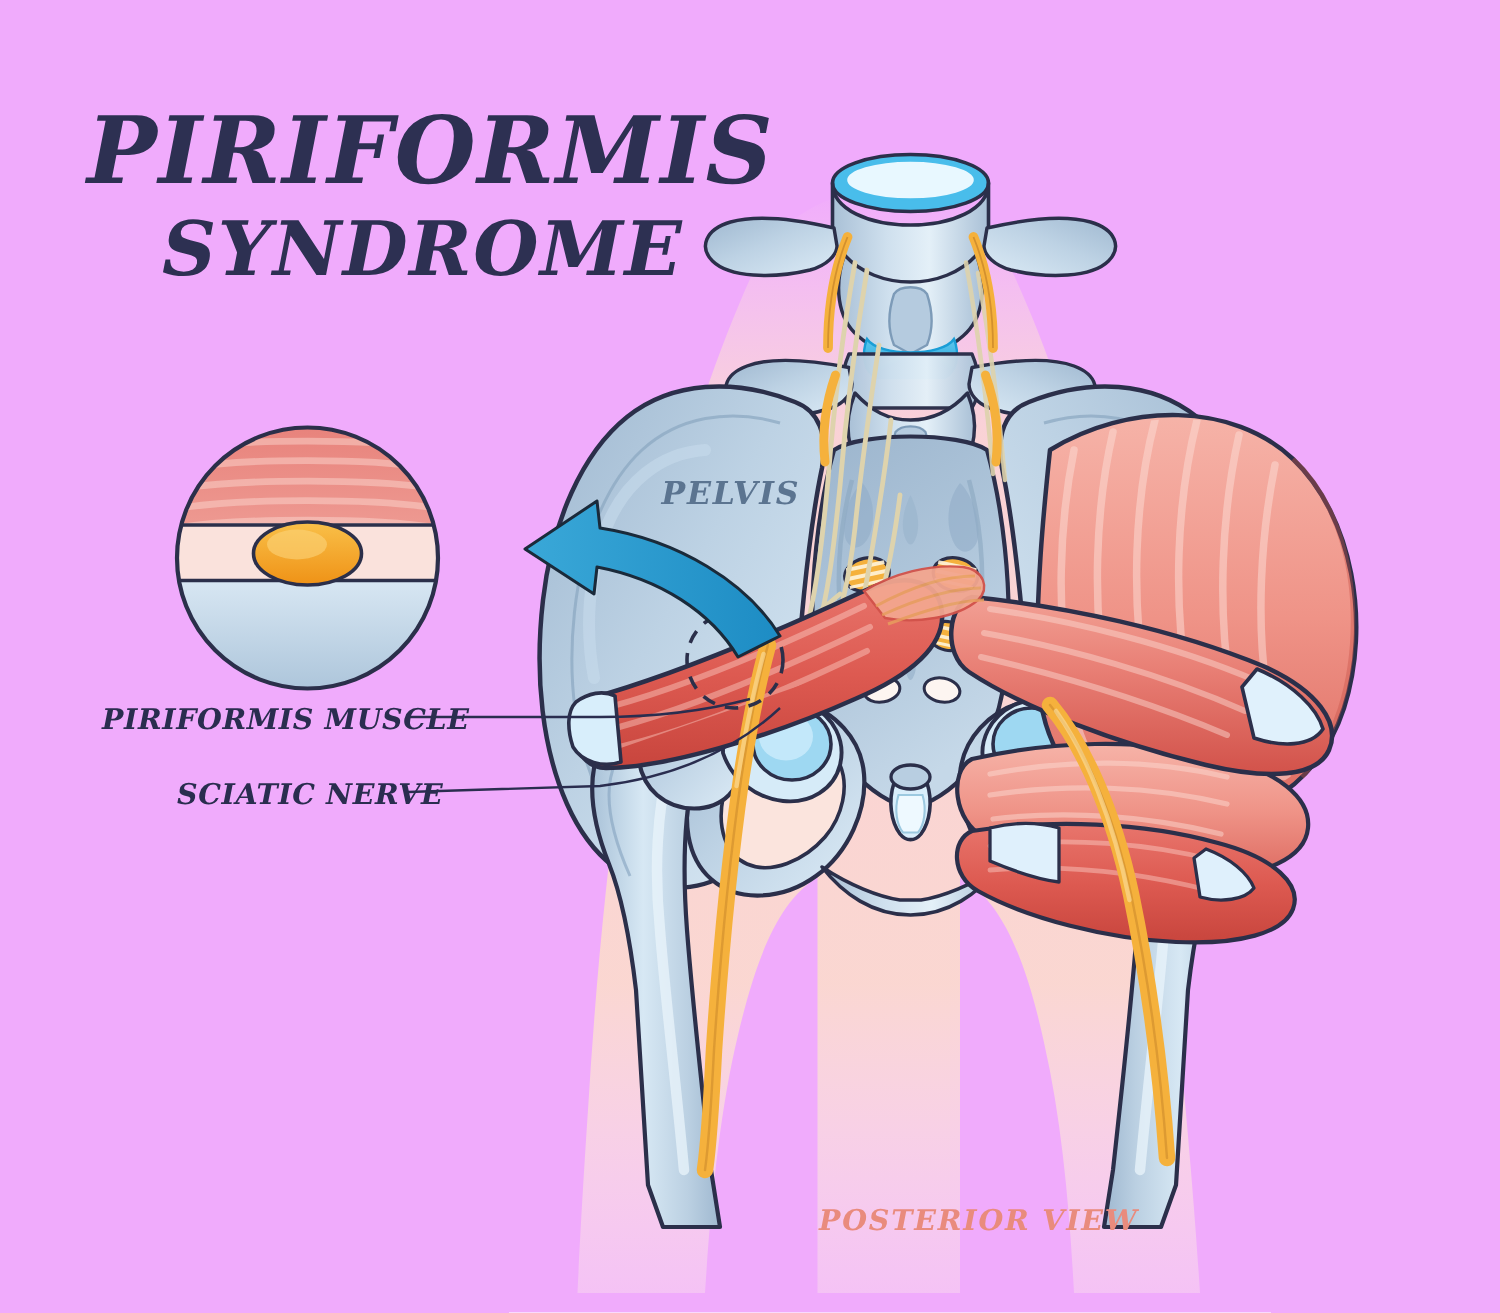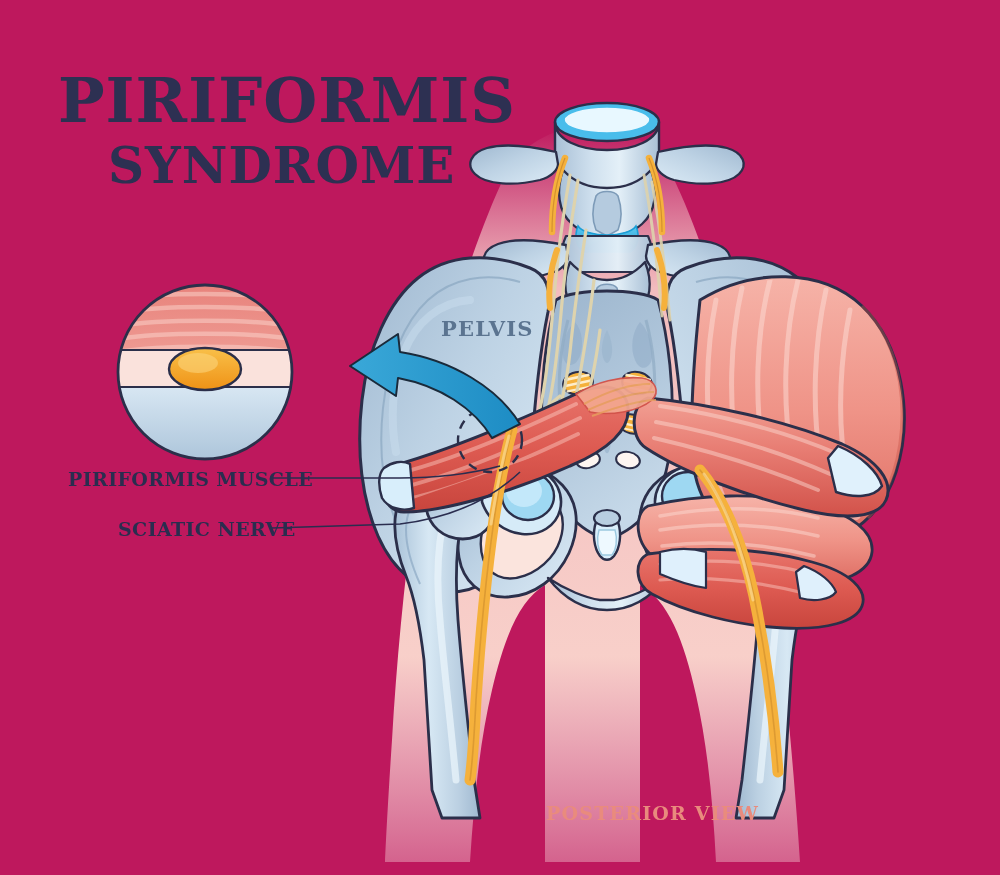--- a/index.html
+++ b/index.html
@@ -34,21 +34,21 @@
     font-weight:700;
     fill:#e98b7d;
     letter-spacing:1.2px;
   }
   .ol{stroke:#2b2f4a;stroke-linejoin:round;stroke-linecap:round;}
   .leader{stroke:#2a2d4f;stroke-width:1.6;fill:none;}
 </style>
 </head>
 <body>
 
-<div id="stage" style="background: #be185d;">
+<div id="stage" style="background: #f0abfc; font-style: italic;">
 <svg id="art" viewBox="0 0 1000 875" xmlns="http://www.w3.org/2000/svg">
   <defs>
     <linearGradient id="gBody" x1="0" y1="0" x2="0" y2="1">
       <stop offset="0" stop-color="#fce9e2" stop-opacity="0"></stop>
       <stop offset="0.22" stop-color="#fbd9cf" stop-opacity="0.85"></stop>
       <stop offset="0.72" stop-color="#fbd9cf" stop-opacity="0.95"></stop>
       <stop offset="1" stop-color="#fdeee8" stop-opacity="0.35"></stop>
     </linearGradient>
     <linearGradient id="gBone" x1="0" y1="0" x2="1" y2="1">
       <stop offset="0" stop-color="#9fb8d0"></stop>

